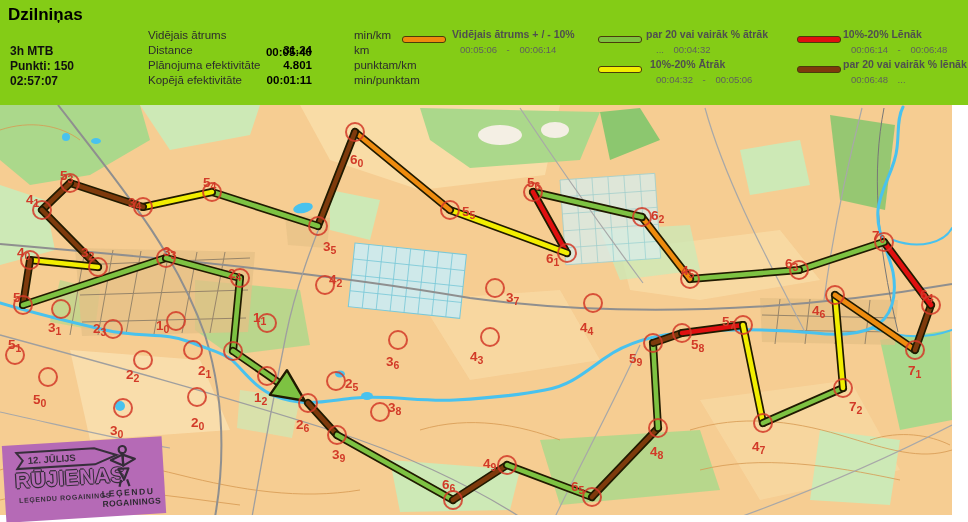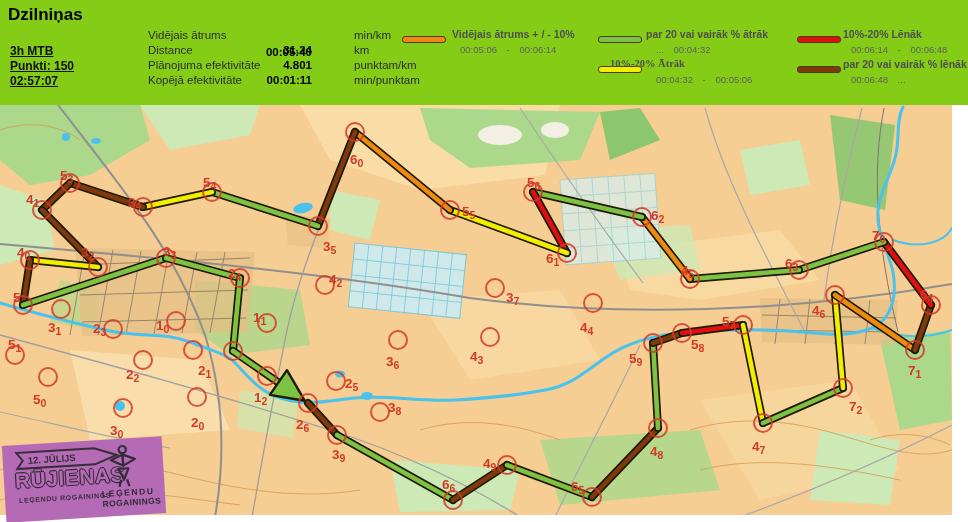--- a/index.html
+++ b/index.html
@@ -1,21 +1,21 @@
 <!DOCTYPE html>
 <html><head>
 <meta charset="utf-8">
 <style>
   html,body{margin:0;padding:0;}
   body{position:relative;width:968px;height:522px;background:#ffffff;overflow:hidden;
        font-family:"Liberation Sans",sans-serif;}
   
   .hdr{position:absolute;left:0;top:0;width:968px;height:105px;background:#84cc16;z-index:3;}
   .title{position:absolute;left:8px;top:5px;font-size:17px;font-weight:bold;color:#000;}
-  .hl{position:absolute;font-size:12px;font-weight:bold;color:#101010;white-space:nowrap;text-decoration:underline;}
+  .hl{position:absolute;font-size:12px;font-weight:bold;color:#101010;white-space:nowrap;}
   .stat-label{position:absolute;left:148px;font-size:11.5px;color:#2d2d2d;white-space:nowrap;}
   .stat-value{position:absolute;left:238px;width:74px;text-align:right;font-size:11.5px;font-weight:bold;color:#000;}
   .stat-unit{position:absolute;left:322px;font-size:11.5px;color:#2d2d2d;white-space:nowrap;padding-left:32px;}
   .lg-swatch{position:absolute;width:42px;height:5px;border:1px solid #4a3d0a;border-radius:3px;}
   .lg-label{position:absolute;font-size:10.5px;font-weight:bold;color:#4f4f4f;white-space:nowrap;}
   .lg-range{position:absolute;font-size:9.5px;font-weight:normal;color:#5f5f5f;white-space:nowrap;word-spacing:7px;}
   
   #map-svg{position:absolute;left:0;top:105px;z-index:1;}
   
   .banner{position:absolute;left:4px;top:441px;width:160px;height:77px;background:#b56ab6;
@@ -64,21 +64,21 @@
     <span class="lg-range" style="left:460px;top:44px;">00:05:06 - 00:06:14</span>
   </div>
 
   <div>
     <span class="lg-swatch" style="left: 598px; top: 36px; background: rgb(125, 194, 66);"></span>
     <span class="lg-label" style="left:646px;top:28px;">par 20 vai vairāk % ātrāk</span>
     <span class="lg-range" style="left:656px;top:44px;">... 00:04:32</span>
   </div>
   <div>
     <span class="lg-swatch" style="left: 598px; top: 66px; background: rgb(242, 238, 0);"></span>
-    <span class="lg-label" style="left:610px;top:58px;font-family:Liberation Serif, serif;">10%-20% Ātrāk</span>
+    <span class="lg-label" style="left:650px;top:58px;">10%-20% Ātrāk</span>
     <span class="lg-range" style="left:656px;top:74px;">00:04:32 - 00:05:06</span>
   </div>
 
   <div>
     <span class="lg-swatch" style="left: 797px; top: 36px; background: rgb(224, 16, 16);"></span>
     <span class="lg-label" style="left:843px;top:28px;">10%-20% Lēnāk</span>
     <span class="lg-range" style="left:851px;top:44px;">00:06:14 - 00:06:48</span>
   </div>
   <div>
     <span class="lg-swatch" style="left: 797px; top: 66px; background: rgb(126, 58, 12);"></span>

